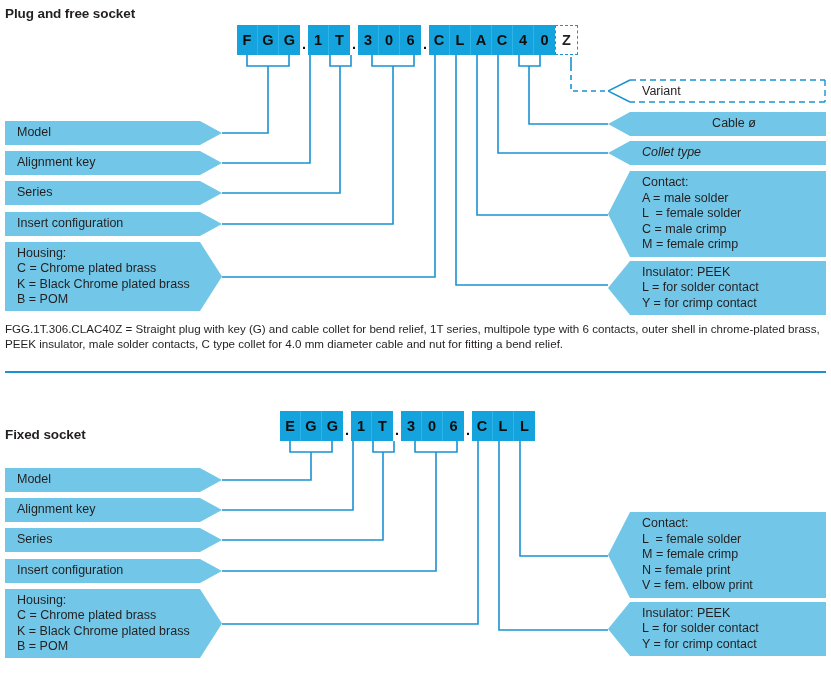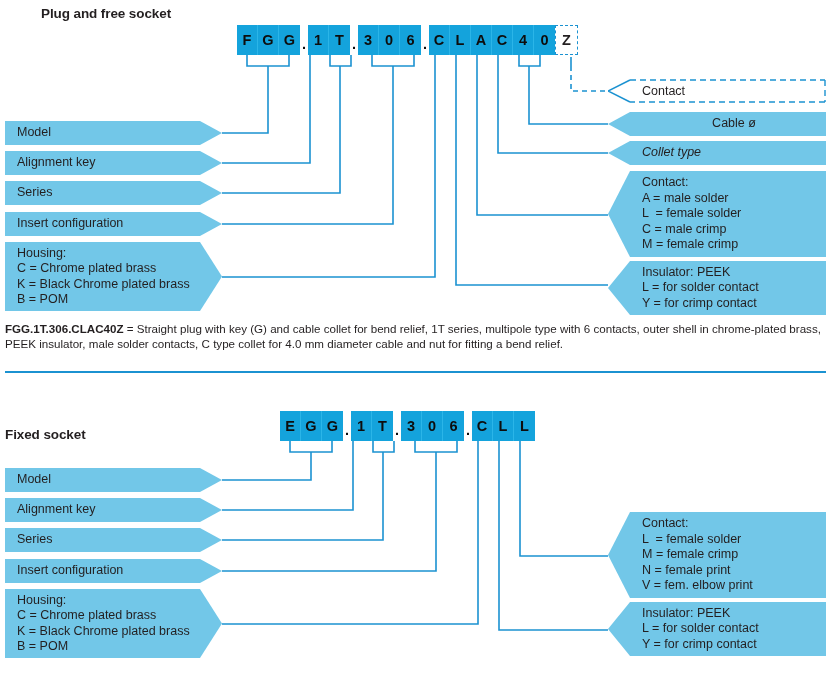--- a/index.html
+++ b/index.html
@@ -99,28 +99,28 @@
   .wires{position:absolute;left:0;top:0;width:831px;height:699px;overflow:visible;}
 
   
   .caption{
     position:absolute;
     font-size:11.6px;
     line-height:14.6px;
     color:#231f20;
     width:822px;
   }
-  .caption b{font-weight:bold;}
+  .caption b{font-weight:normal;}
 </style>
 </head>
 <body>
 
 <div class="stage">
 
-  <div class="section-title" style="left:5px;top:6px;margin-left:36px;">Plug and free socket</div>
+  <div class="section-title" style="left:5px;top:6px;">Plug and free socket</div>
 
   <div class="code-row" id="code-row-1" style="left:237px;top:25px;">
       <div class="code-group">
         <div class="code-cell">F</div>
         <div class="code-cell">G</div>
         <div class="code-cell">G</div>
       </div>
       <div class="code-dot">.</div>
       <div class="code-group">
         <div class="code-cell">1</div>
@@ -201,21 +201,21 @@
 B = POM</span>
     </div>
 
   <div class="variant-bar" id="s1-right-0" style="left:608px;top:79px;width:218px;height:24px;">
     <svg class="variant-outline" viewBox="0 0 218 24" preserveAspectRatio="none">
       <path d="M22,1 L217,1" stroke="#1b92d1" stroke-width="1.4" fill="none" stroke-dasharray="6,4"></path>
       <path d="M217,1 L217,23" stroke="#1b92d1" stroke-width="1.4" fill="none" stroke-dasharray="6,4"></path>
       <path d="M217,23 L22,23" stroke="#1b92d1" stroke-width="1.4" fill="none" stroke-dasharray="6,4"></path>
       <path d="M22,1 L0,12 L22,23" stroke="#1b92d1" stroke-width="1.4" fill="none"></path>
     </svg>
-  <span class="txt">Contact</span>
+  <span class="txt">Variant</span>
     </div>
   <div class="bar right" id="s1-right-1" style="left:608px;top:112px;width:218px;height:24px;justify-content:center;">
       <span class="txt">Cable ø</span>
     </div>
   <div class="bar right" id="s1-right-2" style="left:608px;top:141px;width:218px;height:24px;font-style:italic;">
       <span class="txt">Collet type</span>
     </div>
   <div class="bar right" id="s1-right-3" style="left:608px;top:171px;width:218px;height:86px;">
       <span class="txt">Contact:
 A = male solder

